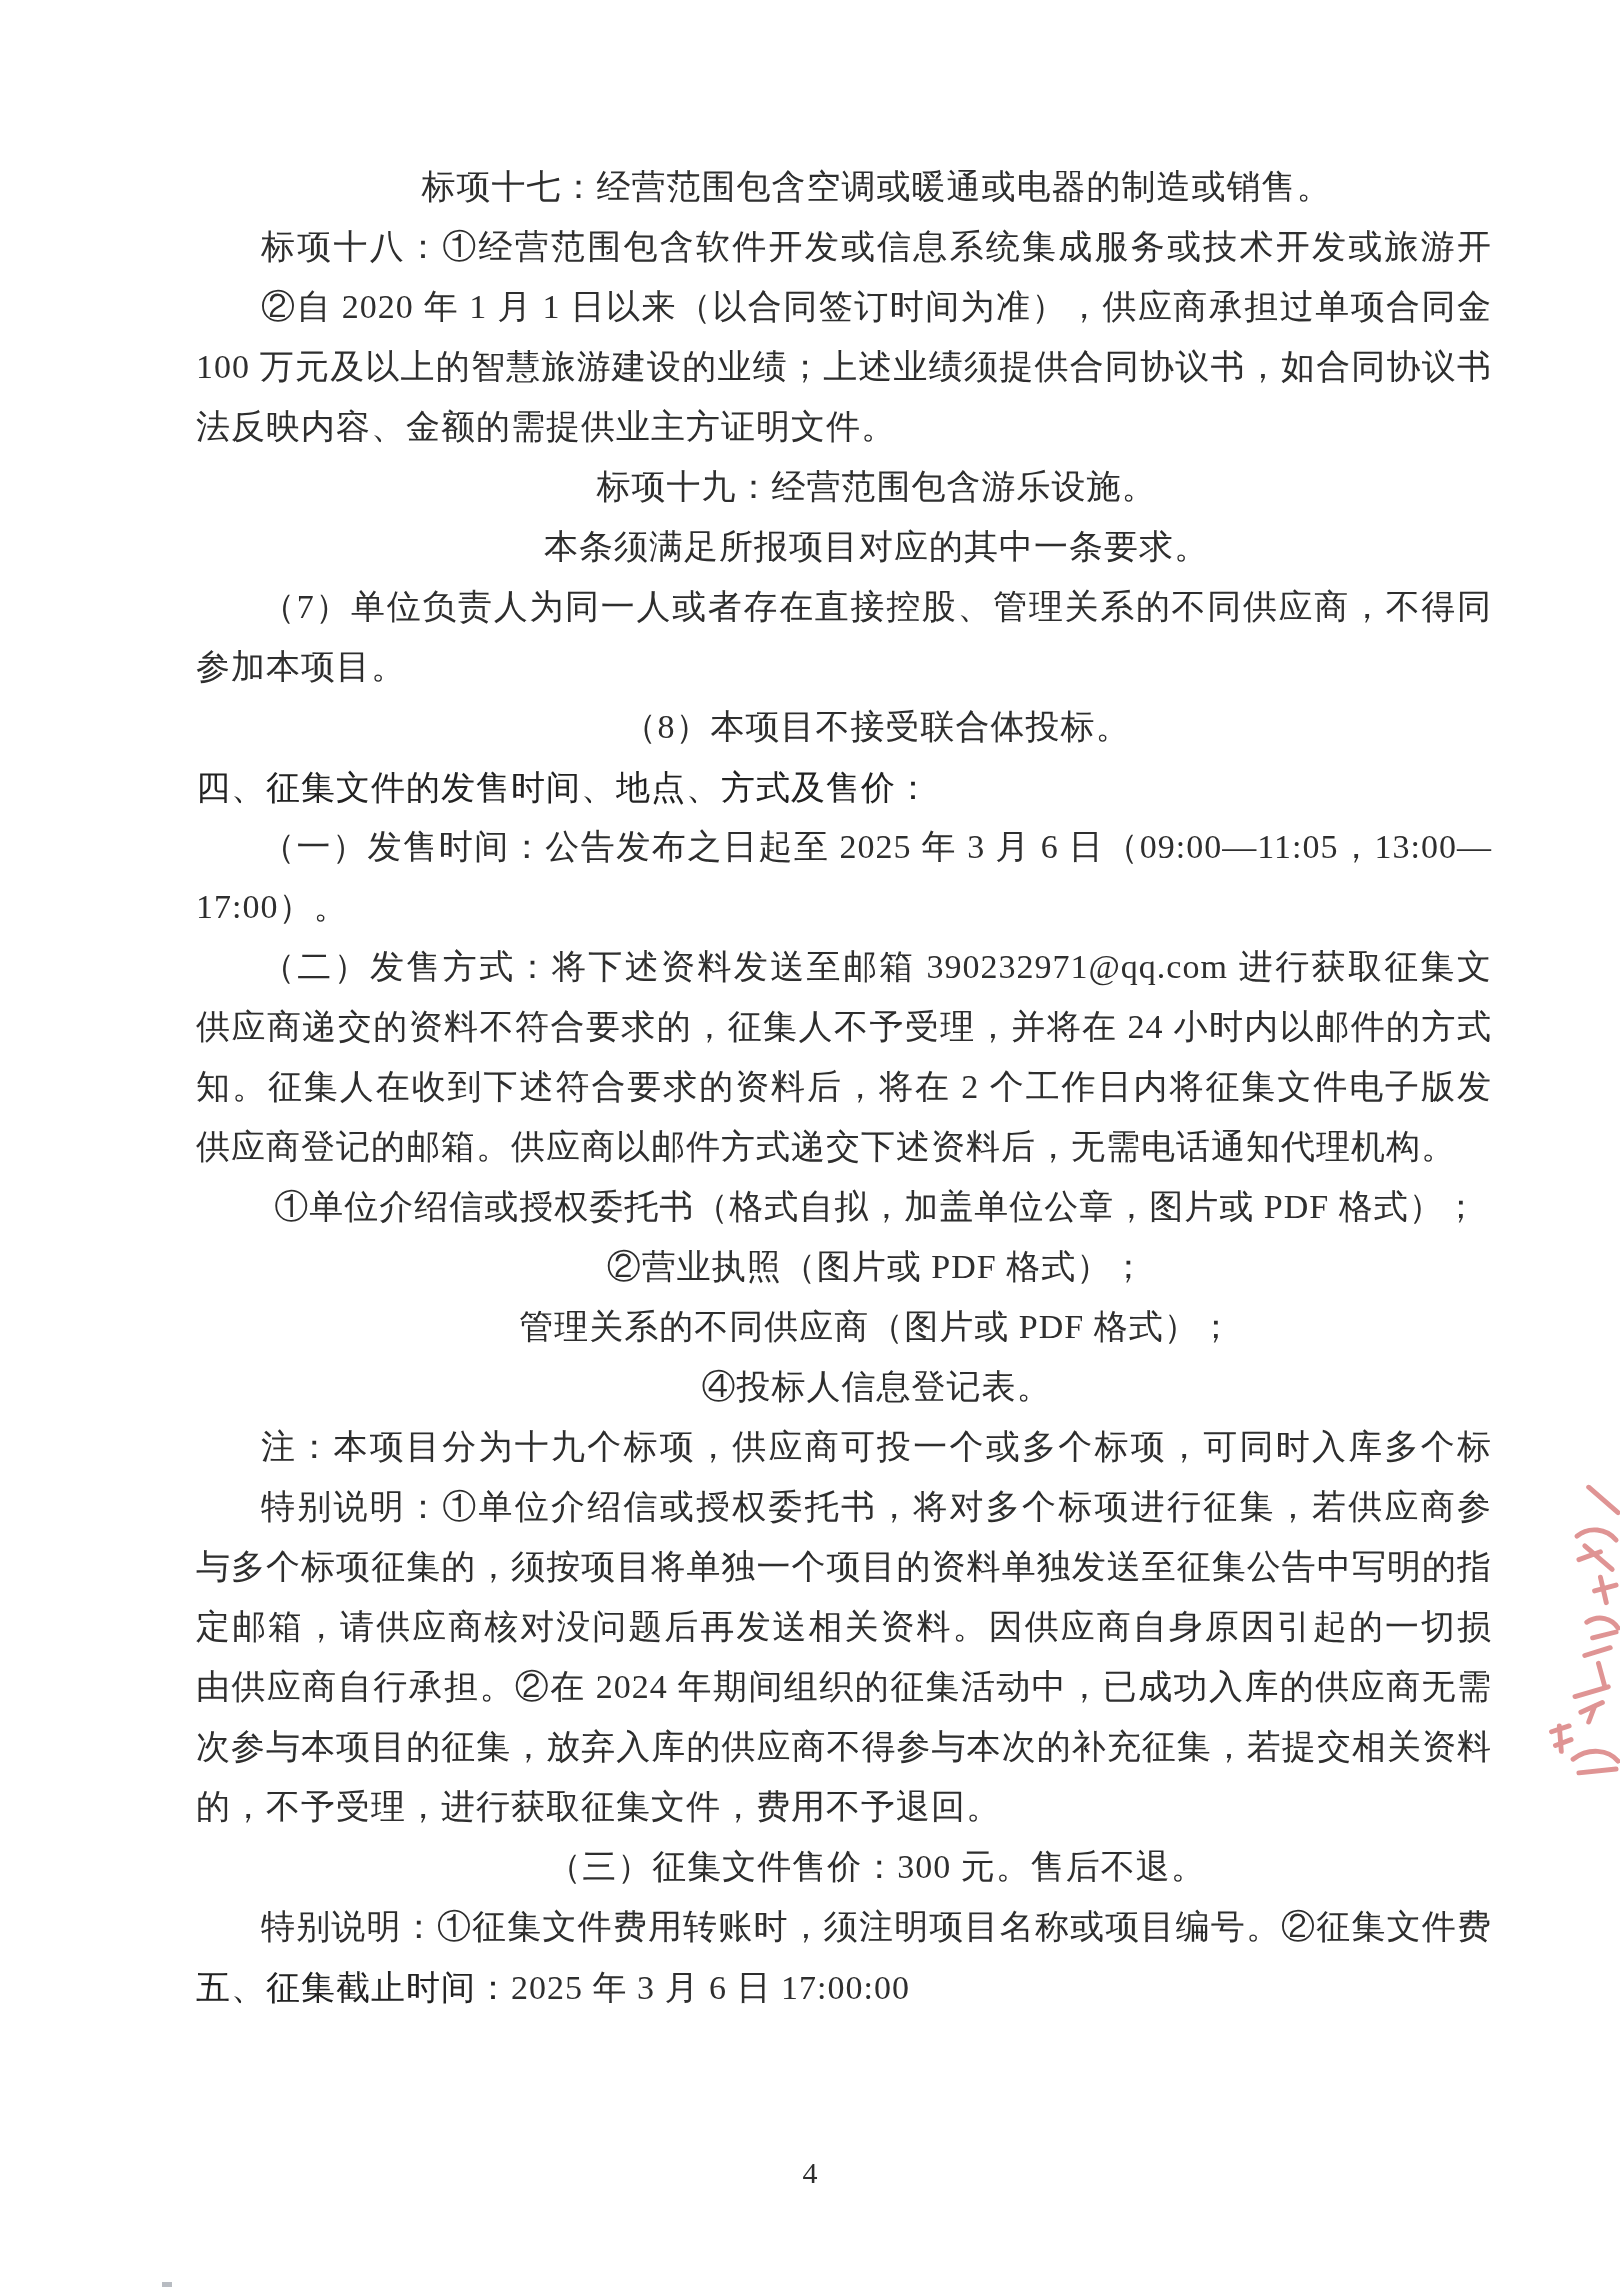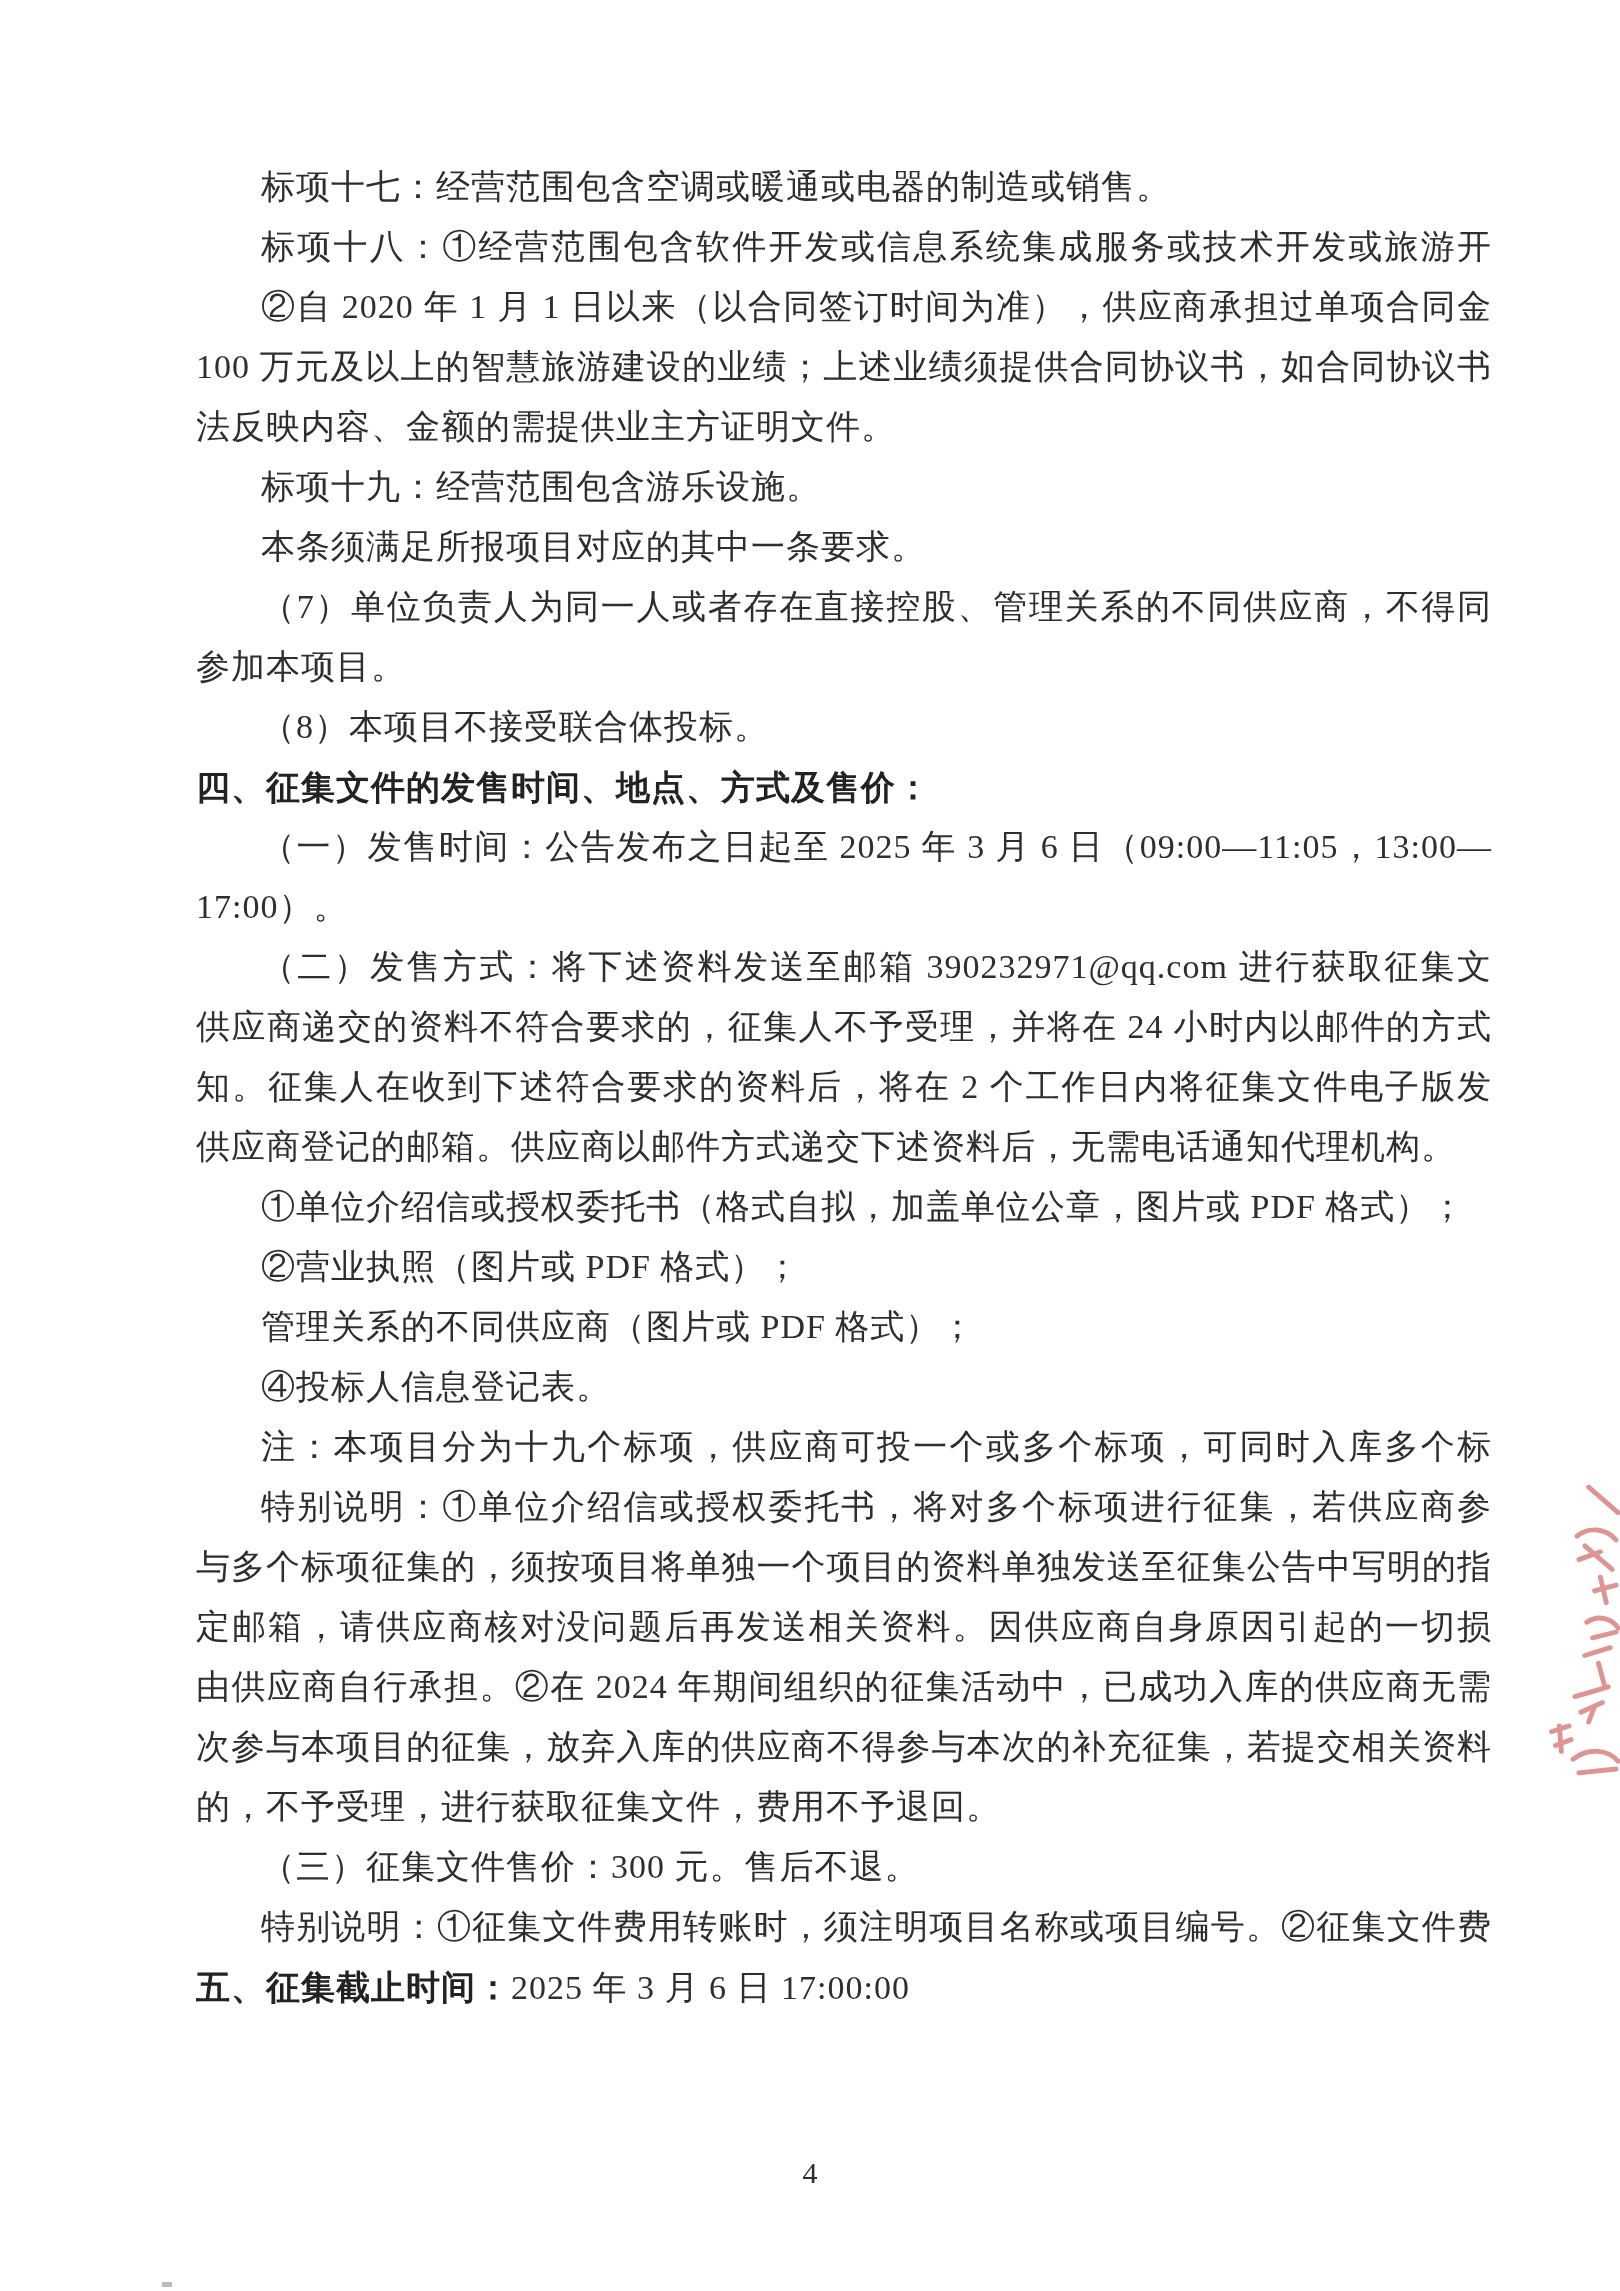--- a/index.html
+++ b/index.html
@@ -8,28 +8,28 @@
     font-family:"Liberation Serif","DejaVu Serif",serif;color:#2e2e2e;
     overflow:hidden;
   }
   .doc{
     position:absolute;left:196px;top:157px;width:1296px;
   }
   .line{
     font-size:34px;line-height:60px;height:60px;
     white-space:nowrap;letter-spacing:1px;
   }
-  .indent{padding-left:65px;}
+  .indent{padding-left:65px;text-align:center;}
   .fill{
     white-space:normal;overflow:hidden;
     text-align:justify;text-align-last:justify;
   }
   .hei{
     font-family:"Liberation Sans","DejaVu Sans",sans-serif;
-    font-weight:bold;color:#222;
+    font-weight:normal;color:#222;
   }
   .pagenum{
     position:absolute;left:0;top:2143px;width:1620px;height:59px;
     text-align:center;font-size:30px;line-height:59px;color:#2e2e2e;
   }
   .seal{
     position:absolute;right:0;top:1475px;width:90px;height:314px;
     overflow:hidden;pointer-events:none;
   }
   .artifact{

